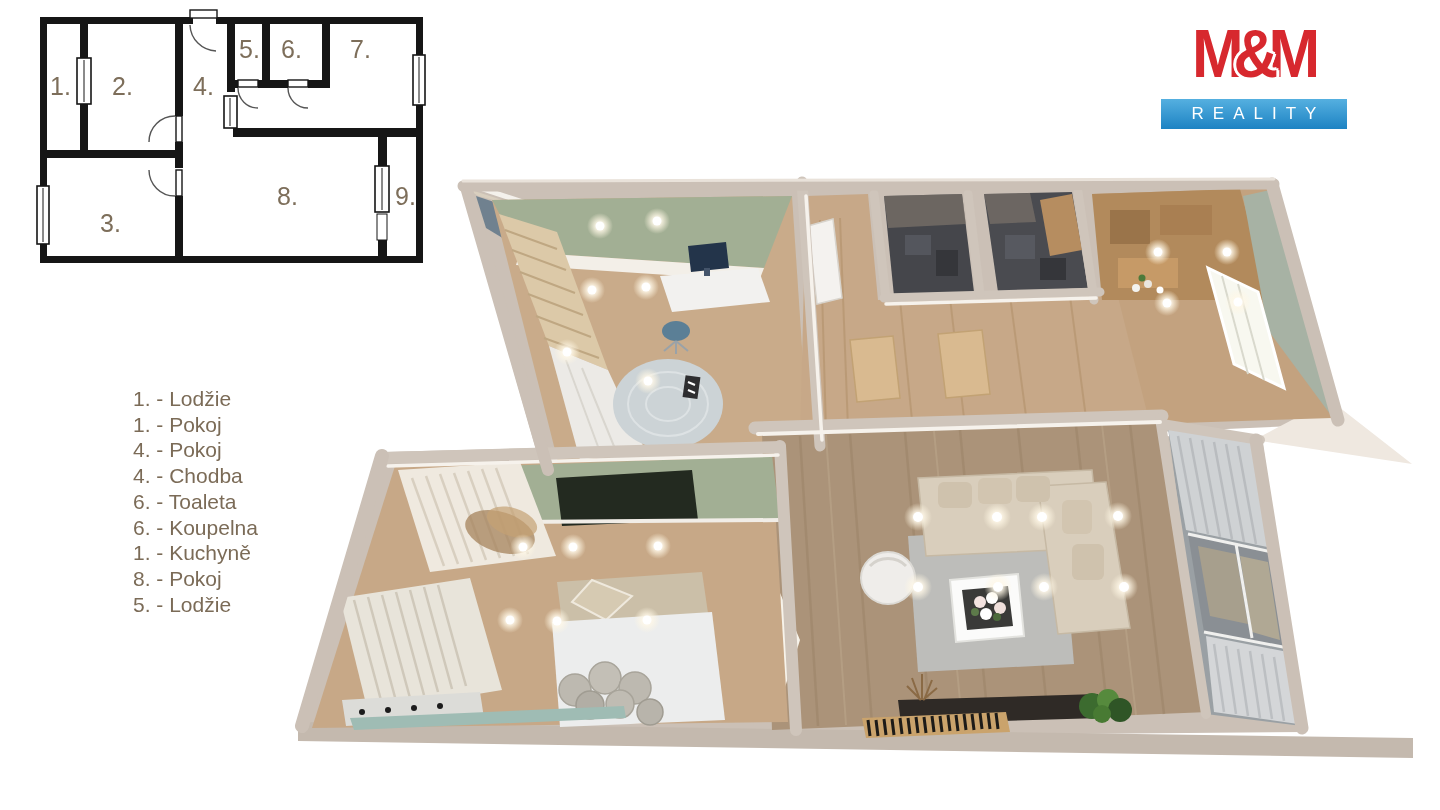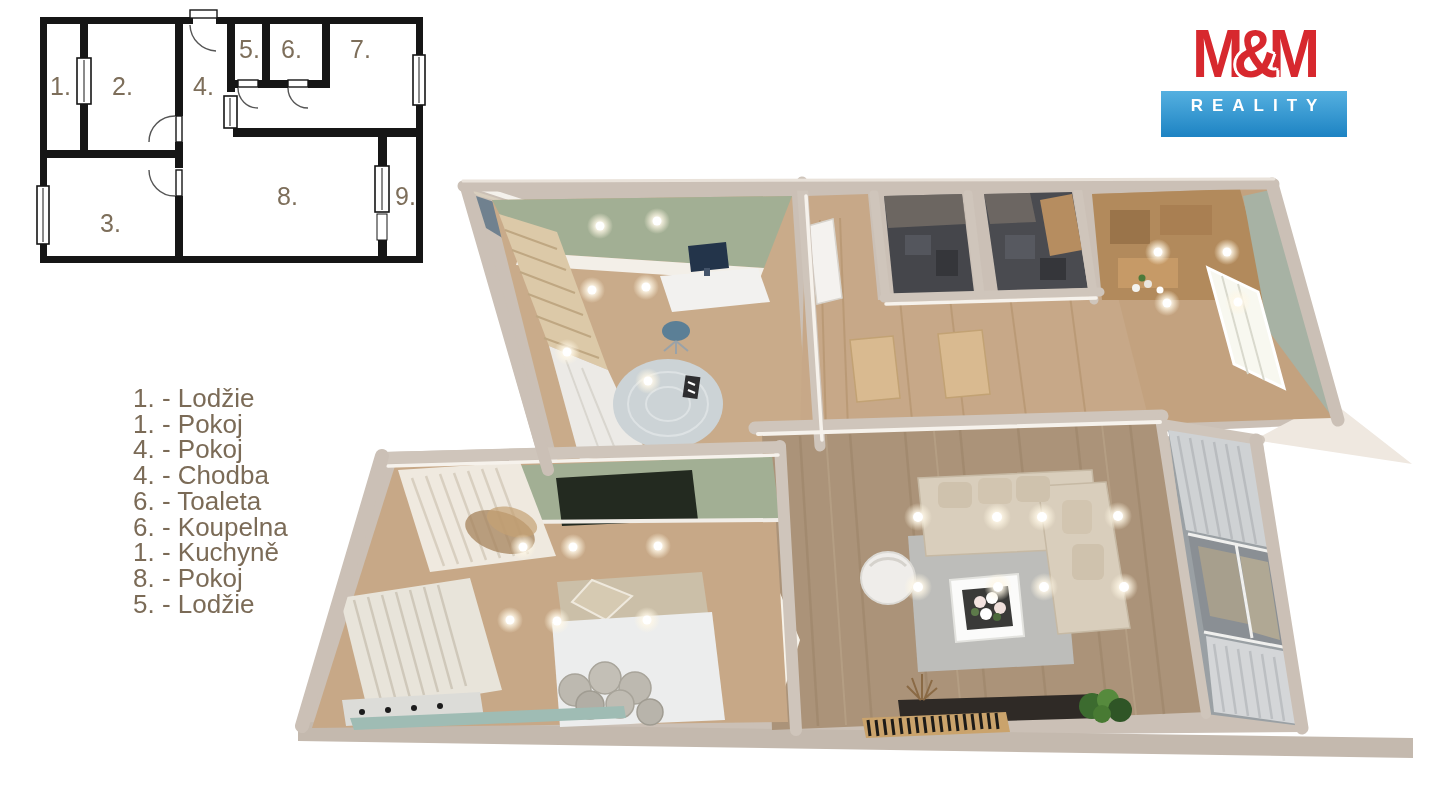--- a/index.html
+++ b/index.html
@@ -1,29 +1,29 @@
 <!DOCTYPE html>
 <html><head>
 <meta charset="utf-8">
 <style>
   html,body{margin:0;padding:0;background:#fff;}
   .canvas{position:relative;width:1440px;height:810px;background:#ffffff;overflow:hidden;
           font-family:"Liberation Sans",sans-serif;}
   
-  .legend{position:absolute;left:133px;top:386px;color:#7b6b57;font-size:26px;line-height:25.7px;}
+  .legend{position:absolute;left:133px;top:386px;color:#7b6b57;font-size:21px;line-height:25.7px;}
   .legend-item{white-space:pre;}
   
   .logo{position:absolute;left:1161px;top:26px;width:186px;text-align:center;}
   .logo-top{color:#d7282e;font-weight:bold;font-size:62px;line-height:62px;letter-spacing:-4px;
             transform:scaleY(1.1);transform-origin:center bottom;white-space:nowrap;}
   .logo-top .amp{position:relative;z-index:2;margin:0 -6px;
       text-shadow:-3px 0 #fff,3px 0 #fff,0 -3px #fff,0 3px #fff,
                   -2px -2px #fff,2px 2px #fff,-2px 2px #fff,2px -2px #fff;}
-  .logo-bar{margin-top:3px;height:46px;background:linear-gradient(#55b0e0,#1d83c3);
-            color:#fff;font-weight:bold;font-size:17px;line-height:30px;
+  .logo-bar{margin-top:11px;height:30px;background:linear-gradient(#55b0e0,#1d83c3);
+            color:#fff;font-weight:normal;font-size:17px;line-height:30px;
             letter-spacing:9px;text-indent:9px;}
   
   .plan2d{position:absolute;left:30px;top:8px;}
   .render3d{position:absolute;left:280px;top:160px;}
   svg text.rn{font-family:"Liberation Sans",sans-serif;font-size:25px;fill:#7d6e5a;}
 </style>
 </head>
 <body>
 
 <div class="canvas">

